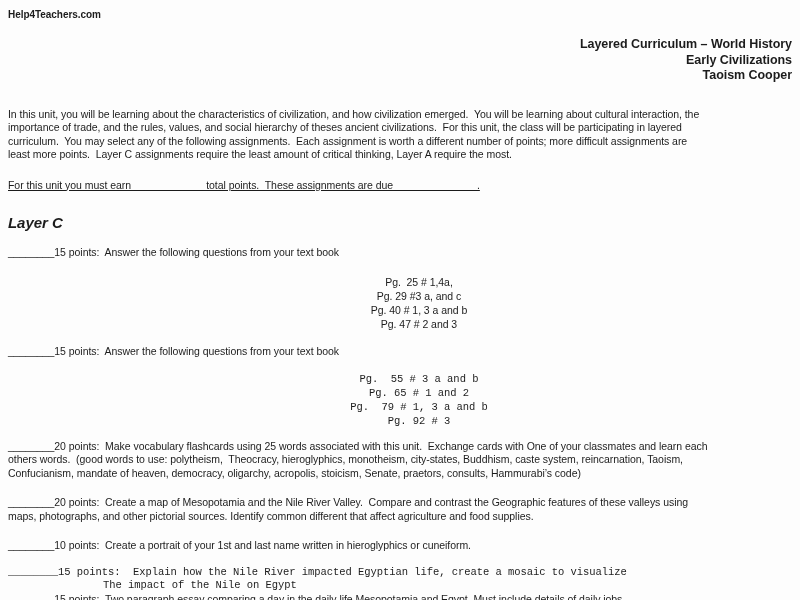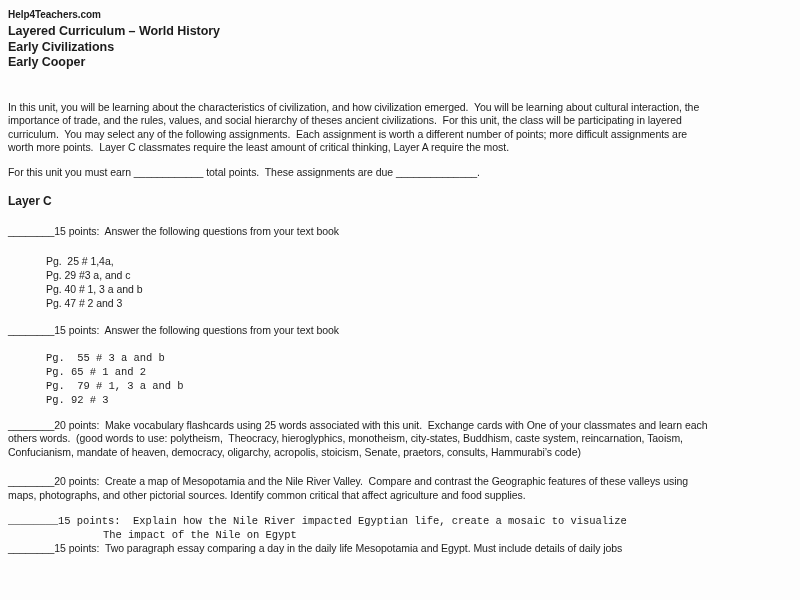--- a/index.html
+++ b/index.html
@@ -11,56 +11,56 @@
     font-family: "Liberation Sans", "DejaVu Sans", sans-serif;
     font-size: 10.5px;
     letter-spacing: -0.05px;
   }
   .doc { padding: 7px 8px 0 8px; }
   .line { white-space: pre; line-height: 13.5px; }
   .site-header {
     font-weight: bold; font-size: 10px; line-height: 16px; white-space: pre;
   }
   .title-block {
-    margin-top: 1px; text-align: left;
+    margin-top: 14px; text-align: right;
     font-weight: bold; font-size: 12.5px;
   }
   .title-block .line { line-height: 15.5px; }
-  .intro { margin-top: 30px; }
-  .req-line { margin-top: 11px; white-space: pre; line-height: 13.5px; }
+  .intro { margin-top: 24px; }
+  .req-line { margin-top: 17px; white-space: pre; line-height: 13.5px; text-decoration: underline; }
   .layer-heading {
-    margin-top: 16px; font-weight: bold; font-size: 12px;
-    line-height: 13.5px; white-space: pre;
+    margin-top: 24px; font-weight: bold; font-size: 15px;
+    line-height: 13.5px; white-space: pre; font-style: italic;
   }
   .pages { margin-left: 38px; }
-  .pages .line { line-height: 14px; }
+  .pages .line { line-height: 14px; text-align: center; }
   .mt16 { margin-top: 16px; }
   .mt14 { margin-top: 14px; }
   .mt13 { margin-top: 13px; font-family: Liberation Mono, monospace; }
   .mt12 { margin-top: 12px; }
   .indent2 { margin-left: 95px; font-family: Liberation Mono, monospace; }
 </style>
 </head>
 <body>
 
 <div class="doc">
 
   <div class="site-header">Help4Teachers.com</div>
 
   <div class="title-block">
       <div class="line">Layered Curriculum – World History</div>
       <div class="line">Early Civilizations</div>
-      <div class="line">Early Cooper</div>
+      <div class="line">Taoism Cooper</div>
     </div>
 
   <div class="intro">
       <div class="line">In this unit, you will be learning about the characteristics of civilization, and how civilization emerged.  You will be learning about cultural interaction, the</div>
       <div class="line">importance of trade, and the rules, values, and social hierarchy of theses ancient civilizations.  For this unit, the class will be participating in layered</div>
       <div class="line">curriculum.  You may select any of the following assignments.  Each assignment is worth a different number of points; more difficult assignments are</div>
-      <div class="line">worth more points.  Layer C classmates require the least amount of critical thinking, Layer A require the most.</div>
+      <div class="line">least more points.  Layer C assignments require the least amount of critical thinking, Layer A require the most.</div>
     </div>
 
   <div class="req-line">For this unit you must earn ____________ total points.  These assignments are due ______________.</div>
 
   <div class="layer-heading">Layer C</div>
 
   <div>
     <div class="mt16">
         <div class="line">________15 points:  Answer the following questions from your text book</div>
       </div>
@@ -85,23 +85,26 @@
   </div>
 
   <div class="mt12">
       <div class="line">________20 points:  Make vocabulary flashcards using 25 words associated with this unit.  Exchange cards with One of your classmates and learn each</div>
       <div class="line">others words.  (good words to use: polytheism,  Theocracy, hieroglyphics, monotheism, city-states, Buddhism, caste system, reincarnation, Taoism,</div>
       <div class="line">Confucianism, mandate of heaven, democracy, oligarchy, acropolis, stoicism, Senate, praetors, consults, Hammurabi’s code)</div>
     </div>
 
   <div class="mt16">
       <div class="line">________20 points:  Create a map of Mesopotamia and the Nile River Valley.  Compare and contrast the Geographic features of these valleys using</div>
-      <div class="line">maps, photographs, and other pictorial sources. Identify common critical that affect agriculture and food supplies.</div>
+      <div class="line">maps, photographs, and other pictorial sources. Identify common different that affect agriculture and food supplies.</div>
     </div>
 
+  <div class="mt16">
+      <div class="line">________10 points:  Create a portrait of your 1st and last name written in hieroglyphics or cuneiform.</div>
+    </div>
 
   <div>
     <div class="mt13">
         <div class="line">________15 points:  Explain how the Nile River impacted Egyptian life, create a mosaic to visualize</div>
       </div>
     <div class="line indent2">The impact of the Nile on Egypt</div>
   </div>
 
   <div class="line">________15 points:  Two paragraph essay comparing a day in the daily life Mesopotamia and Egypt. Must include details of daily jobs</div>
 

